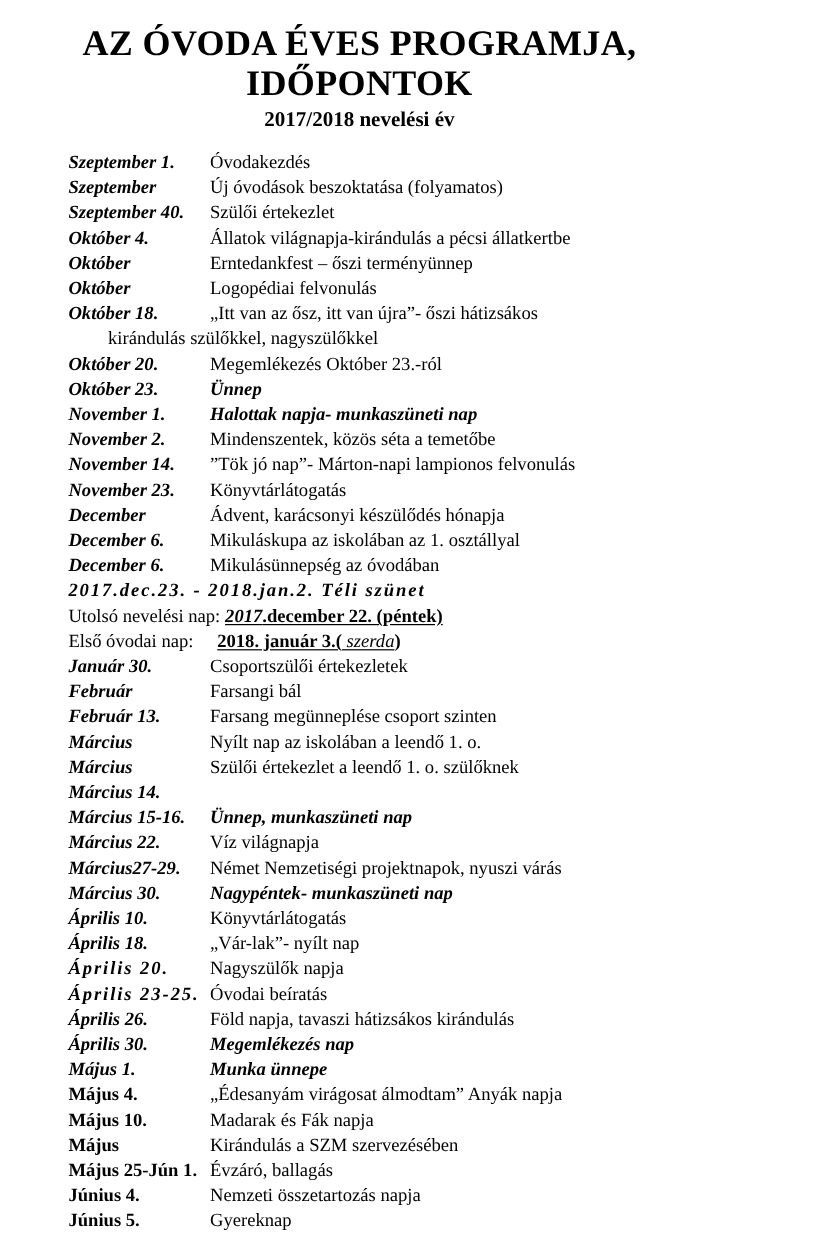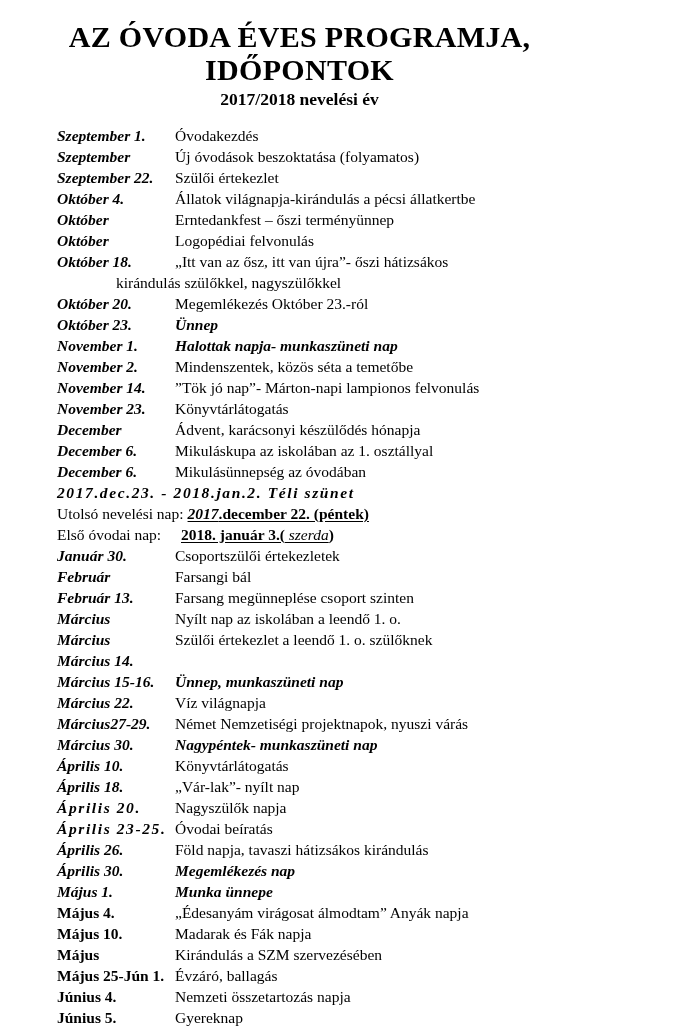--- a/index.html
+++ b/index.html
@@ -46,21 +46,21 @@
     min-width: 118px;
     font-weight: bold;
     font-style: italic;
     padding-right: 4px;
     box-sizing: border-box;
   }
   .date.upright { font-style: normal; }
   .date.spaced { letter-spacing: 1.6px; }
   .event { font-weight: normal; font-style: normal; }
   .event.emph { font-weight: bold; font-style: italic; }
-  .row.cont { padding-left: 116px; }
+  .row.cont { padding-left: 90px; }
   .row.banner {
     font-weight: bold;
     font-style: italic;
     letter-spacing: 1.6px;
   }
   .row.note { font-style: normal; }
   .note .label {
     flex: 0 0 auto;
     min-width: 124px;
     padding-right: 4px;
@@ -80,21 +80,21 @@
   <div class="schedule" id="schedule">
       <div class="row">
         <span class="date">Szeptember 1.</span>
         <span class="event">Óvodakezdés</span>
       </div>
       <div class="row">
         <span class="date">Szeptember</span>
         <span class="event">Új óvodások beszoktatása (folyamatos)</span>
       </div>
       <div class="row">
-        <span class="date">Szeptember 22.</span>
+        <span class="date">Szeptember 40.</span>
         <span class="event">Szülői értekezlet</span>
       </div>
       <div class="row">
         <span class="date">Október 4.</span>
         <span class="event">Állatok világnapja-kirándulás a pécsi állatkertbe</span>
       </div>
       <div class="row">
         <span class="date">Október</span>
         <span class="event">Erntedankfest – őszi terményünnep</span>
       </div>

